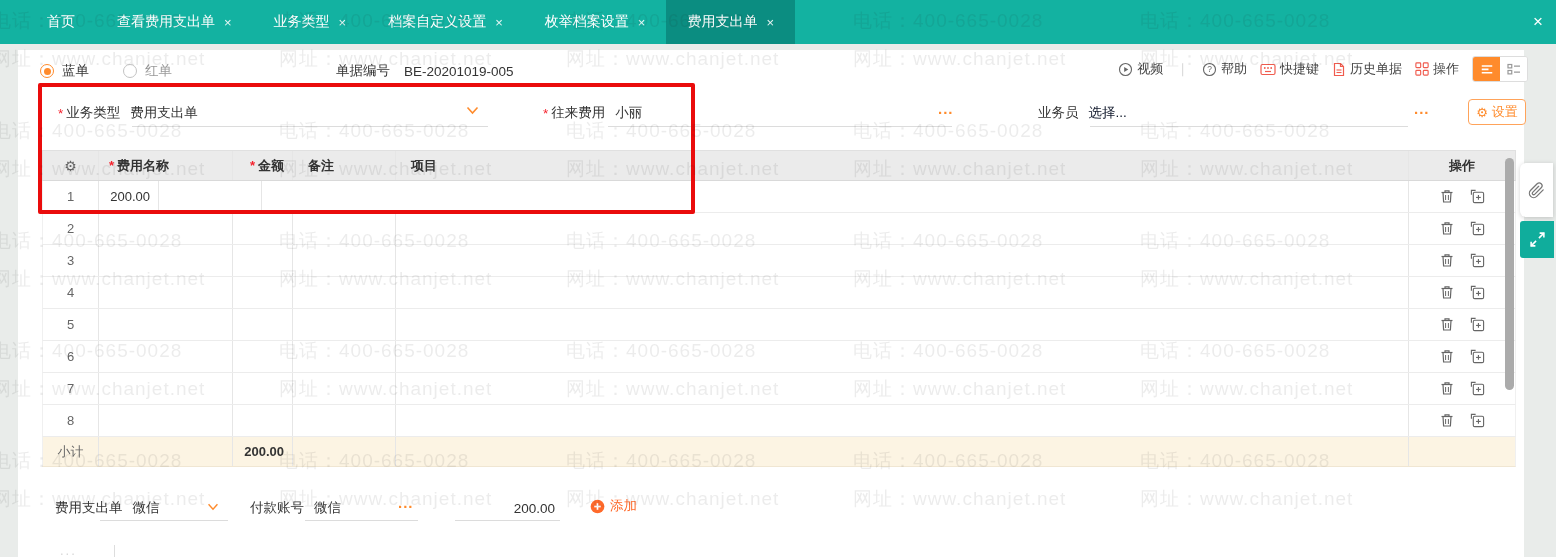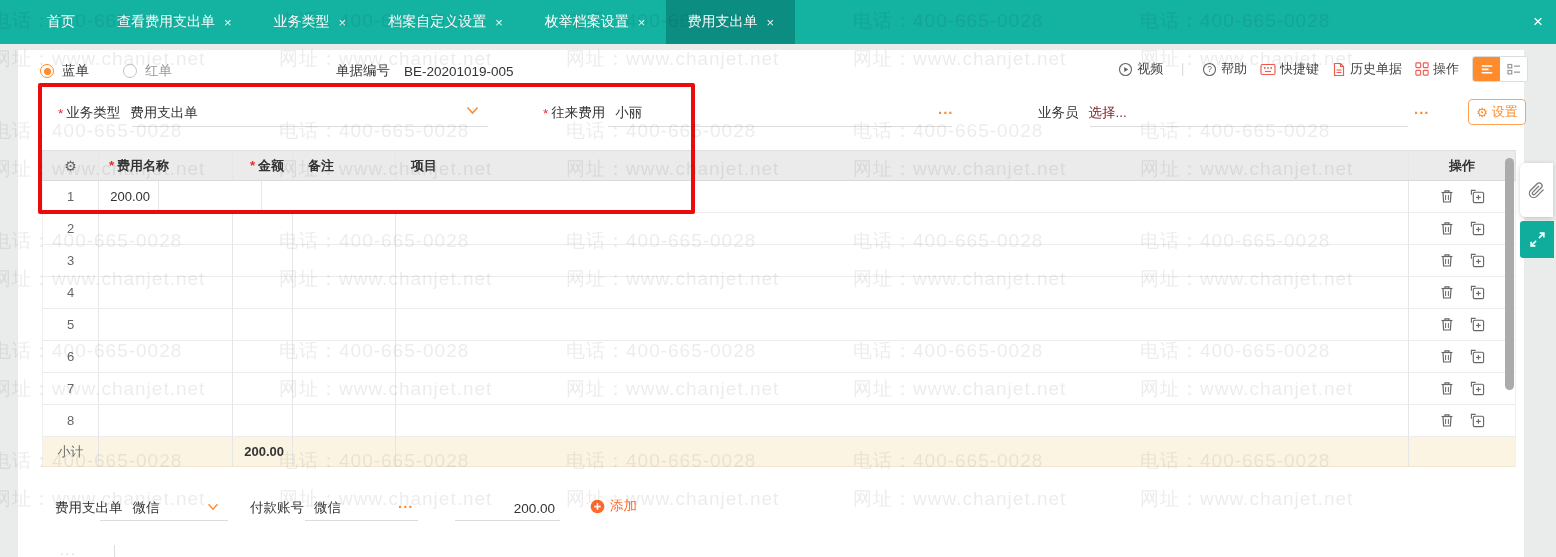--- a/index.html
+++ b/index.html
@@ -25,21 +25,21 @@
   .titem{display:flex;align-items:center;gap:4px;cursor:pointer;}
   .tdiv{color:#ccc;}
   .seg{display:flex;border:1px solid #ddd;border-radius:3px;overflow:hidden;background:#fff;}
   .seg-btn{width:27px;height:24px;display:flex;align-items:center;justify-content:center;cursor:pointer;background:#fff;}
   .seg-btn.active{background:#ff8b2c;}
   
   .fgroup{position:absolute;top:102px;height:22px;display:flex;align-items:center;font-size:13.5px;white-space:nowrap;}
   .star{color:#f5222d;margin-right:3px;}
   .flabel{color:#333;margin-right:10px;}
   .fvalue{color:#333;}
-  .fplaceholder{color:#7f1d1d;}
+  .fplaceholder{color:#0f172a;}
   .uline{position:absolute;border-bottom:1px solid #dcdcdc;height:1px;}
   .dots{position:absolute;top:100px;color:#ff8b2c;font-weight:bold;font-size:15px;letter-spacing:1px;cursor:pointer;}
   .settings-btn{position:absolute;left:1468px;top:99px;width:58px;height:26px;border:1px solid #ffa35a;border-radius:4px;
                 color:#ff8b2c;font-size:13px;display:flex;align-items:center;justify-content:center;gap:4px;background:#fff;cursor:pointer;box-sizing:border-box;}
   .gear-glyph{font-size:13px;line-height:1;}
   
   .table{position:absolute;left:42px;top:150px;width:1474px;background:#fff;font-size:13px;}
   .thead{display:flex;height:31px;background:#ebebeb;border:1px solid #e0e0e0;border-bottom:1px solid #d9d9d9;box-sizing:border-box;font-weight:bold;color:#333;}
   .trow{display:flex;height:32px;border-bottom:1px solid #ececec;border-left:1px solid #f0f0f0;border-right:1px solid #f0f0f0;box-sizing:border-box;background:#fff;}
   .tsub{display:flex;height:30px;background:#fcf4e3;border-bottom:1px solid #f0e6d2;border-left:1px solid #f0f0f0;border-right:1px solid #f0f0f0;box-sizing:border-box;}

